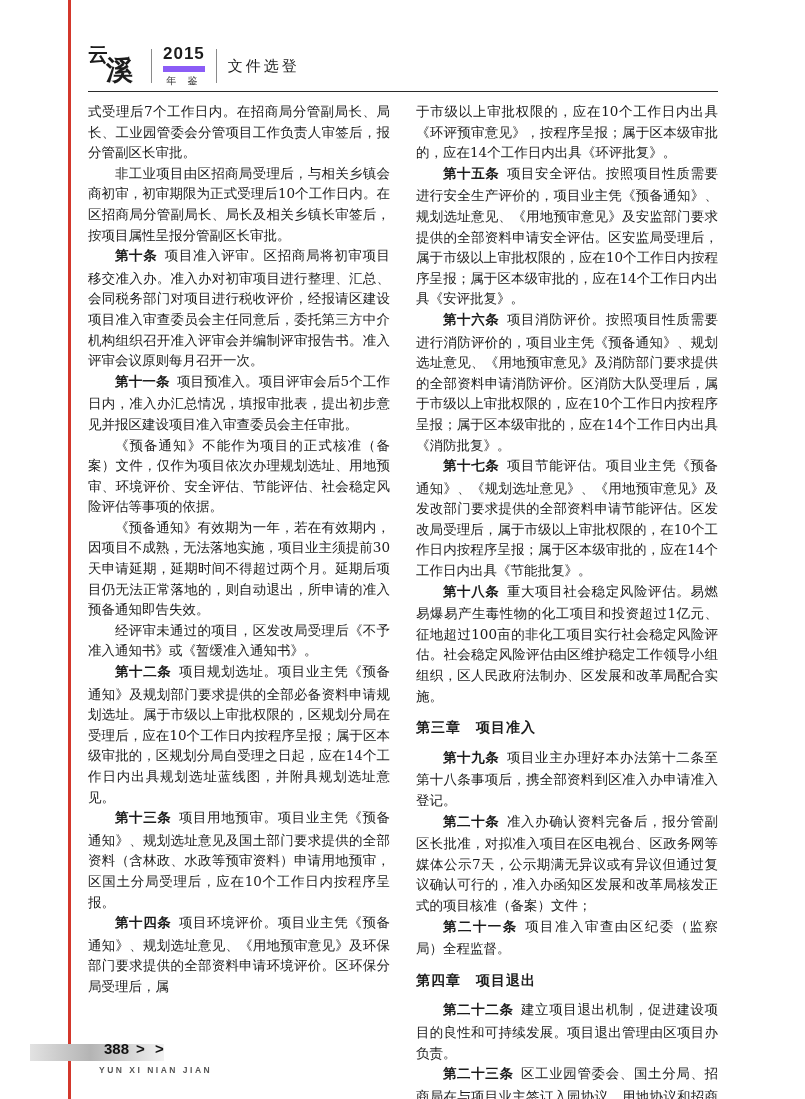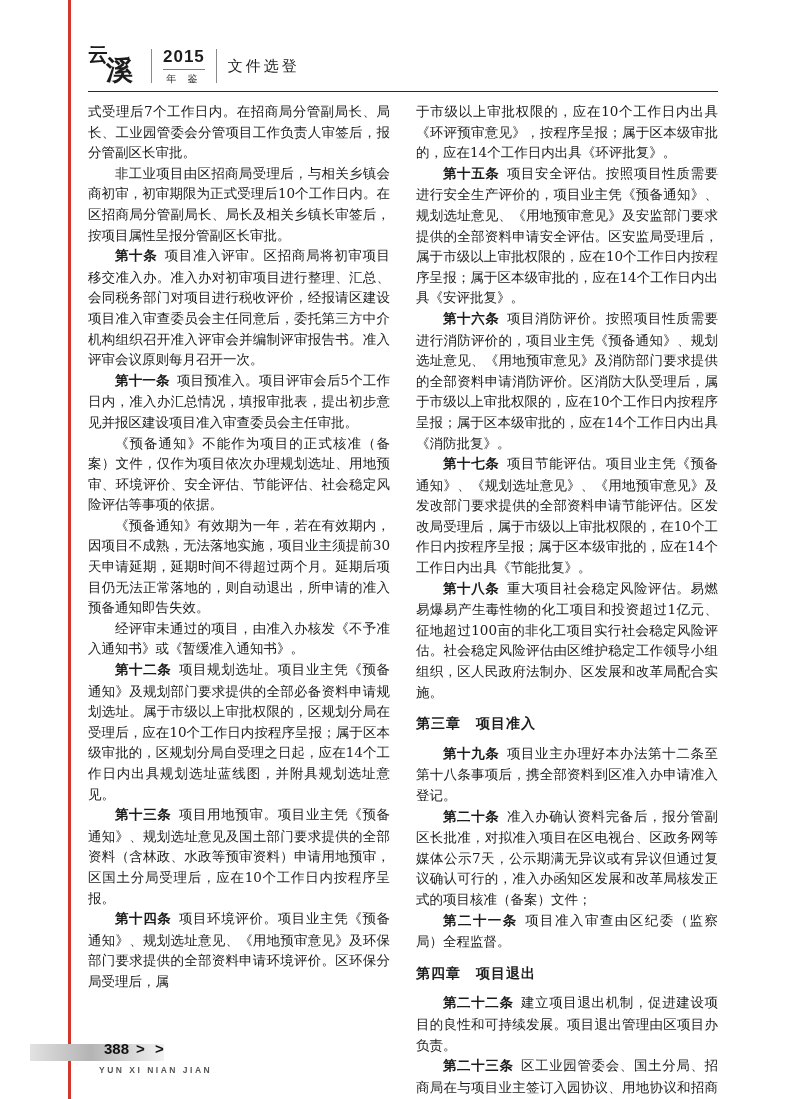--- a/index.html
+++ b/index.html
@@ -12,30 +12,30 @@
   .red-rule { position:absolute; left:68px; top:0; width:3px; height:1099px; background:#d3372b; }
 
   
   .header { position:absolute; left:88px; top:44px; width:630px; height:44px; display:flex; align-items:center; }
   .logo { position:relative; width:52px; height:44px; flex:0 0 auto; }
   .logo .c1 { position:absolute; left:0; top:-3px; font-size:20px; font-weight:bold; }
   .logo .c2 { position:absolute; left:18px; top:8px; font-size:27px; font-weight:bold; }
   .vdiv { width:1px; height:34px; background:#8a8a8a; margin:0 11px; flex:0 0 auto; }
   .yearblock { text-align:center; flex:0 0 auto; }
   .year { font-size:17px; font-weight:bold; font-family:"Liberation Sans",sans-serif; letter-spacing:1px; display:block; }
-  .yearbook { display:block; font-size:10px; letter-spacing:4px; color:#333; border-top:1px solid #8b5cf6; padding-top:2px; margin-top:2px; }
+  .yearbook { display:block; font-size:10px; letter-spacing:4px; color:#333; border-top:6px solid #8b5cf6; padding-top:2px; margin-top:2px; }
   .section-title { font-size:15px; font-weight:normal; font-family:"Liberation Sans",sans-serif; letter-spacing:3px; }
   .header-rule { position:absolute; left:88px; top:91px; width:630px; height:1px; background:#2b2b2b; }
 
   
   .content { position:absolute; left:88px; top:101px; width:630px; display:flex; gap:26px; }
   .col { width:302px; font-size:13.5px; line-height:20.6px; text-align:justify; color:#1c1c1c; }
   .para { text-indent:2em; margin:0; }
   .para.cont { text-indent:0; }
-  .lead { font-weight:bold; font-family:Liberation Serif, serif; margin-right:0.55em; }
+  .lead { font-weight:bold; font-family:Liberation Mono, monospace; margin-right:0.55em; }
   .chapter { text-align:left; text-indent:0; font-weight:bold; font-family:"Liberation Sans",sans-serif; font-size:14px; margin:11px 0 9px; letter-spacing:1px; }
 
   
   .footer-box { position:absolute; left:30px; top:1044px; width:134px; height:17px;
     background:linear-gradient(90deg,#e2e2e2 0%,#b4b4b4 45%,#f2f2f2 100%); }
   .page-num { position:absolute; left:104px; top:1040px; font-size:15px; font-weight:bold;
     font-family:"Liberation Sans",sans-serif; color:#111; }
   .arrows { font-weight:bold; margin-left:7px; letter-spacing:3px; }
   .footer-roman { position:absolute; left:99px; top:1065px; font-size:8.5px; letter-spacing:2.5px;
     color:#555; font-family:"Liberation Sans",sans-serif;font-weight:bold; }
@@ -62,21 +62,21 @@
   <div class="header-rule"></div>
 
   <div class="content">
     <div class="col">
       <p class="para cont"><span>式受理后7个工作日内。在招商局分管副局长、局长、工业园管委会分管项目工作负责人审签后，报分管副区长审批。</span></p>
       <p class="para"><span>非工业项目由区招商局受理后，与相关乡镇会商初审，初审期限为正式受理后10个工作日内。在区招商局分管副局长、局长及相关乡镇长审签后，按项目属性呈报分管副区长审批。</span></p>
       <p class="para"><span class="lead">第十条</span><span>项目准入评审。区招商局将初审项目移交准入办。准入办对初审项目进行整理、汇总、会同税务部门对项目进行税收评价，经报请区建设项目准入审查委员会主任同意后，委托第三方中介机构组织召开准入评审会并编制评审报告书。准入评审会议原则每月召开一次。</span></p>
       <p class="para"><span class="lead">第十一条</span><span>项目预准入。项目评审会后5个工作日内，准入办汇总情况，填报审批表，提出初步意见并报区建设项目准入审查委员会主任审批。</span></p>
       <p class="para"><span>《预备通知》不能作为项目的正式核准（备案）文件，仅作为项目依次办理规划选址、用地预审、环境评价、安全评估、节能评估、社会稳定风险评估等事项的依据。</span></p>
       <p class="para"><span>《预备通知》有效期为一年，若在有效期内，因项目不成熟，无法落地实施，项目业主须提前30天申请延期，延期时间不得超过两个月。延期后项目仍无法正常落地的，则自动退出，所申请的准入预备通知即告失效。</span></p>
-      <p class="para"><span>经评审未通过的项目，由准入办核发《不予准入通知书》或《暂缓准入通知书》。</span></p>
+      <p class="para"><span>经评审未通过的项目，区发改局受理后《不予准入通知书》或《暂缓准入通知书》。</span></p>
       <p class="para"><span class="lead">第十二条</span><span>项目规划选址。项目业主凭《预备通知》及规划部门要求提供的全部必备资料申请规划选址。属于市级以上审批权限的，区规划分局在受理后，应在10个工作日内按程序呈报；属于区本级审批的，区规划分局自受理之日起，应在14个工作日内出具规划选址蓝线图，并附具规划选址意见。</span></p>
       <p class="para"><span class="lead">第十三条</span><span>项目用地预审。项目业主凭《预备通知》、规划选址意见及国土部门要求提供的全部资料（含林政、水政等预审资料）申请用地预审，区国土分局受理后，应在10个工作日内按程序呈报。</span></p>
       <p class="para"><span class="lead">第十四条</span><span>项目环境评价。项目业主凭《预备通知》、规划选址意见、《用地预审意见》及环保部门要求提供的全部资料申请环境评价。区环保分局受理后，属</span></p>
     </div>
 
     <div class="col">
       <p class="para cont"><span>于市级以上审批权限的，应在10个工作日内出具《环评预审意见》，按程序呈报；属于区本级审批的，应在14个工作日内出具《环评批复》。</span></p>
       <p class="para"><span class="lead">第十五条</span><span>项目安全评估。按照项目性质需要进行安全生产评价的，项目业主凭《预备通知》、规划选址意见、《用地预审意见》及安监部门要求提供的全部资料申请安全评估。区安监局受理后，属于市级以上审批权限的，应在10个工作日内按程序呈报；属于区本级审批的，应在14个工作日内出具《安评批复》。</span></p>
       <p class="para"><span class="lead">第十六条</span><span>项目消防评价。按照项目性质需要进行消防评价的，项目业主凭《预备通知》、规划选址意见、《用地预审意见》及消防部门要求提供的全部资料申请消防评价。区消防大队受理后，属于市级以上审批权限的，应在10个工作日内按程序呈报；属于区本级审批的，应在14个工作日内出具《消防批复》。</span></p>
       <p class="para"><span class="lead">第十七条</span><span>项目节能评估。项目业主凭《预备通知》、《规划选址意见》、《用地预审意见》及发改部门要求提供的全部资料申请节能评估。区发改局受理后，属于市级以上审批权限的，在10个工作日内按程序呈报；属于区本级审批的，应在14个工作日内出具《节能批复》。</span></p>

